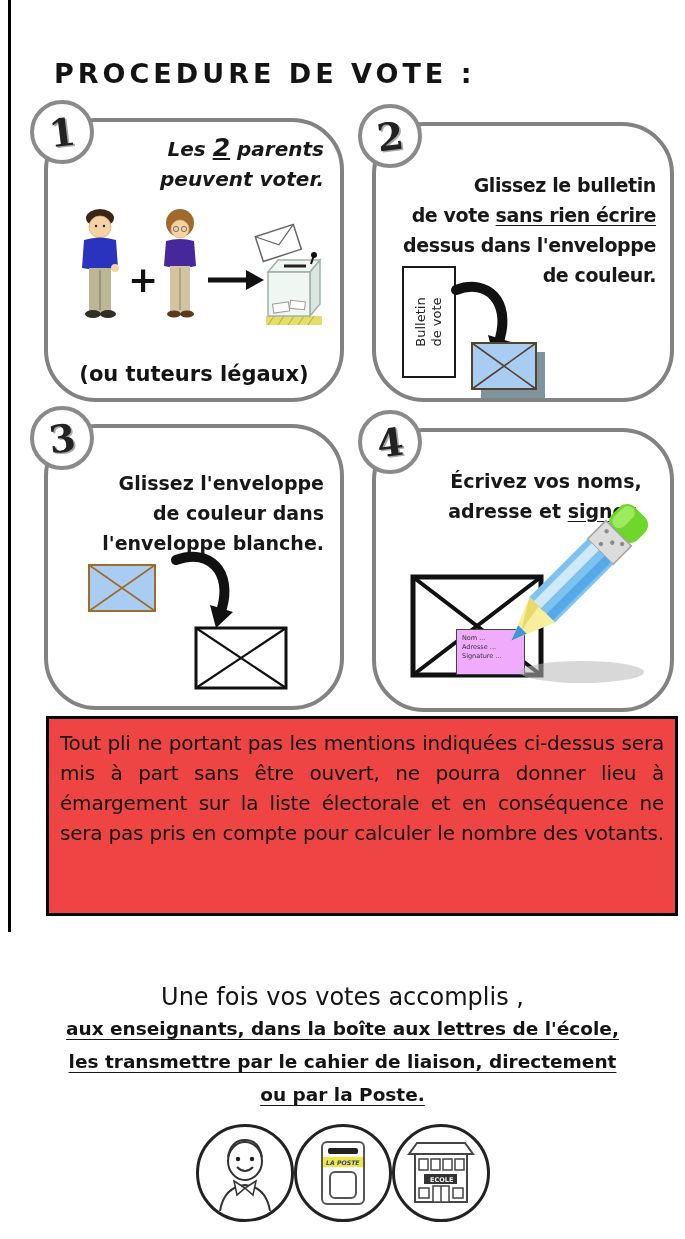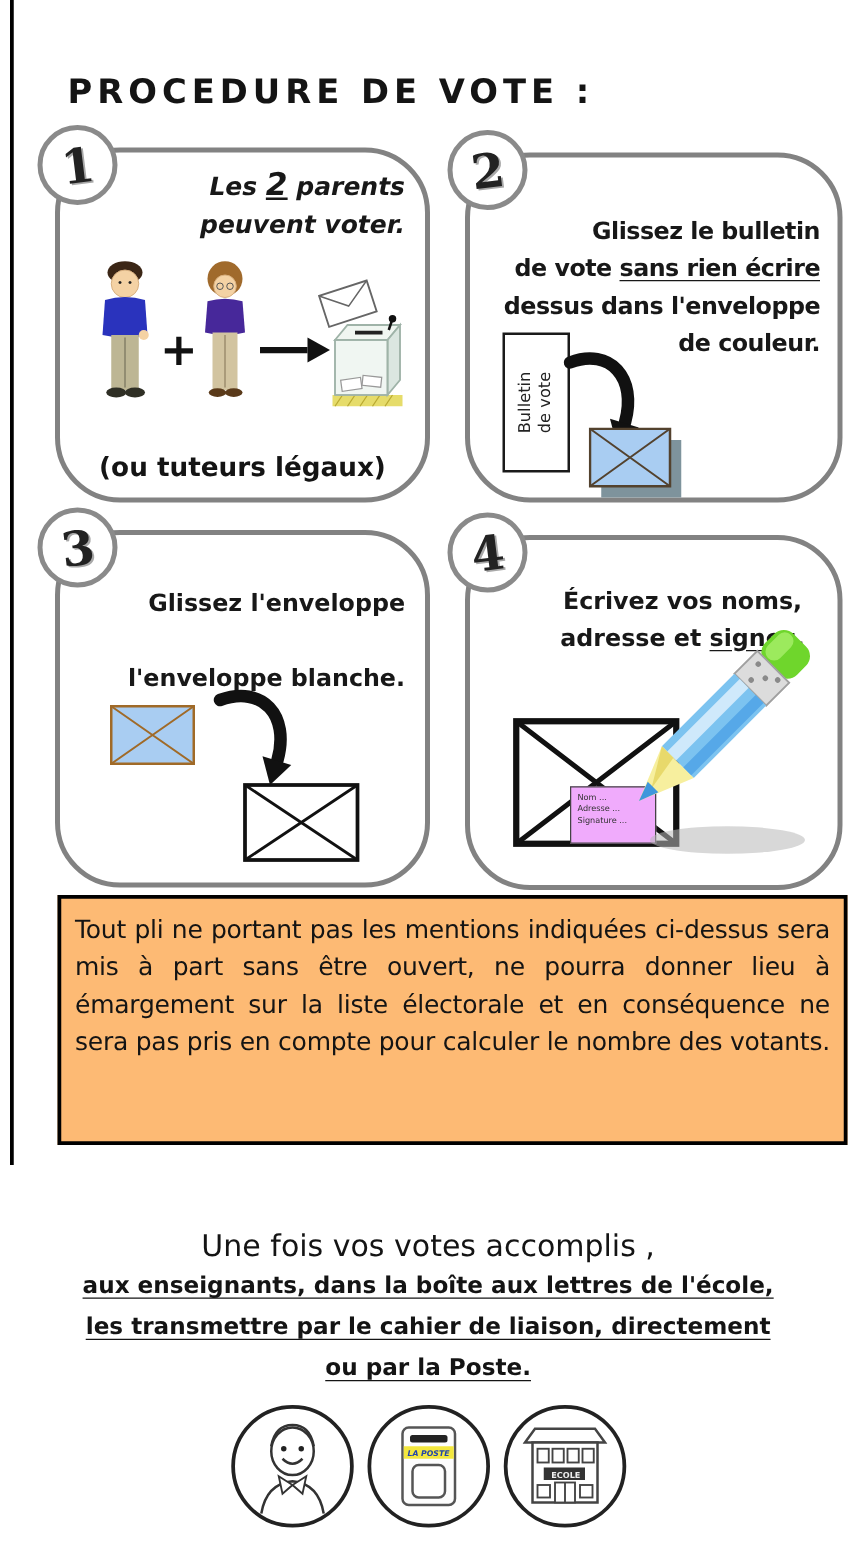--- a/index.html
+++ b/index.html
@@ -38,31 +38,31 @@
   .bulletin-rot{transform:rotate(-90deg);font-size:13px;line-height:16px;
                 text-align:center;white-space:nowrap;color:#222;}
 
   .abs{position:absolute;}
   .env-label{position:absolute;left:80px;top:197px;width:58px;height:40px;
              border:1.5px solid #444;background:#f0abfc;font-size:6.5px;line-height:9px;
              padding:4px 4px 0 5px;color:#333;z-index:2;}
 
   
   .warning{position:absolute;left:46px;top:716px;width:604px;height:176px;
-           border:3px solid #000;background:#fdba74;padding:9px 11px;box-sizing:content-box;
+           border:3px solid #000;background:#ef4444;padding:9px 11px;box-sizing:content-box;
            font-size:20px;line-height:30px;text-align:justify;letter-spacing:-0.2px;overflow:hidden;}
 
   
   .footer{position:absolute;left:0;top:982px;width:100%;text-align:center;}
   .footer-intro{font-size:24px;line-height:30px;}
   .footer-bold{font-size:18.5px;font-weight:bold;line-height:33px;
                text-decoration:underline;text-underline-offset:4px;}
 
   .contact-icons{position:absolute;left:0;top:1124px;width:100%;display:flex;
-                 justify-content:center;gap:11px;align-items:flex-end;}
+                 justify-content:center;align-items:flex-end;}
   .circle{width:92px;height:92px;border:3px solid #222;border-radius:50%;background:#fff;
           display:flex;align-items:center;justify-content:center;}
 </style>
 </head>
 <body>
 
 <div class="page">
   <div class="left-rule"></div>
 
   <h1 class="title">PROCEDURE DE VOTE :</h1>
@@ -159,21 +159,21 @@
       <path d="M1,1 L65,47 M65,1 L1,47" fill="none" stroke="#53422e" stroke-width="1.6"></path>
     </svg>
   </section>
 
   <section class="step step3">
     <div class="badge">
       <span class="numeral">3</span>
     </div>
     <div class="step-text t3">
       <span>Glissez l'enveloppe</span><br>
-      <br>
+      <span>de couleur dans</span><br>
       <span>l'enveloppe blanche.</span>
     </div>
     <svg class="abs" style="left:40px;top:136px;" width="70" height="50" viewBox="0 0 70 50">
       <rect x="1" y="1" width="66" height="46" style="fill:var(--envelope-blue);stroke:var(--envelope-border-orange)" stroke-width="2"></rect>
       <path d="M1,1 L67,47 M67,1 L1,47" fill="none" style="stroke:var(--envelope-border-orange)" stroke-width="1.6"></path>
     </svg>
     <svg class="abs" style="left:118px;top:118px;" width="76" height="88" viewBox="0 0 76 88">
       <path d="M10,14 C44,2 66,26 56,62" fill="none" stroke="#111" stroke-width="10" stroke-linecap="round"></path>
       <polygon points="50,82 67,66 44,59" fill="#111"></polygon>
     </svg>

